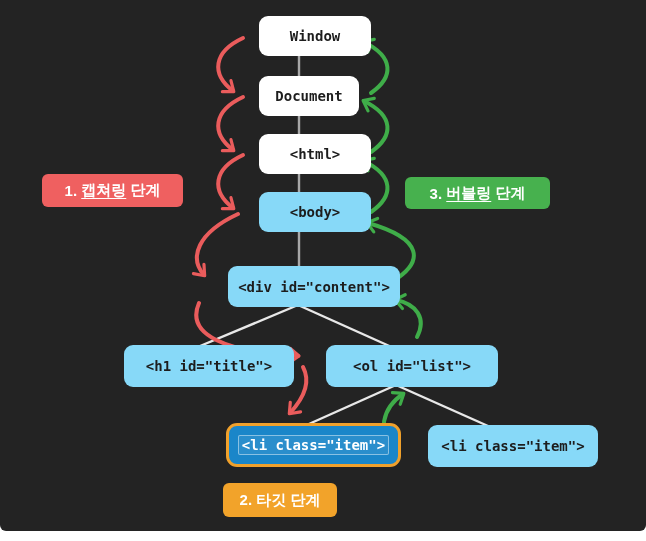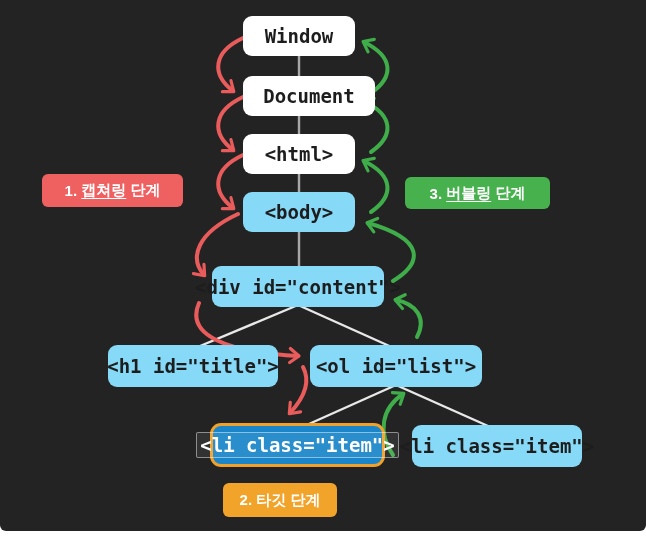--- a/index.html
+++ b/index.html
@@ -14,40 +14,41 @@
     width: 646px; height: 531px;
     background: #232323;
     border-radius: 0 0 6px 6px;
   }
   .arrows-layer { position: absolute; left: 0; top: 0; }
 
   .node {
     position: absolute;
     display: flex; align-items: center; justify-content: center;
     font-family: "DejaVu Sans Mono", "Liberation Mono", monospace;
-    font-weight: bold; font-size: 19px;
+    font-weight: bold; font-size: 14px;
     color: #1d1d1d;
     border-radius: 9px;
     box-sizing: border-box;
     white-space: nowrap;
+    margin-left: 16px;
   }
   .node-white { background: #ffffff; }
   .node-blue  { background: #87d9f8; }
   .node-target {
     background: #1a86c9; color: #ffffff;
     border: 3px solid #f0a12c; border-radius: 11px;
   }
   .node-target .sel {
     border: 1px solid rgba(255,255,255,0.45);
     background: rgba(255,255,255,0.07);
     padding: 1px 3px; border-radius: 2px;
   }
 
   .n-window   { left: 243px; top: 16px;  width: 112px; height: 40px; }
-  .n-document { left: 243px; top: 76px;  width: 132px; height: 40px; }
+  .n-document { left: 243px; top: 76px;  width: 100px; height: 40px; }
   .n-html     { left: 243px; top: 134px; width: 112px; height: 40px; }
   .n-body     { left: 243px; top: 192px; width: 112px; height: 40px; }
   .n-div      { left: 212px; top: 266px; width: 172px; height: 41px; }
   .n-h1       { left: 108px; top: 345px; width: 170px; height: 42px; }
   .n-ol       { left: 310px; top: 345px; width: 172px; height: 42px; }
   .n-li1      { left: 210px; top: 423px; width: 175px; height: 44px; }
   .n-li2      { left: 412px; top: 425px; width: 170px; height: 42px; }
 
   .phase {
     position: absolute;

